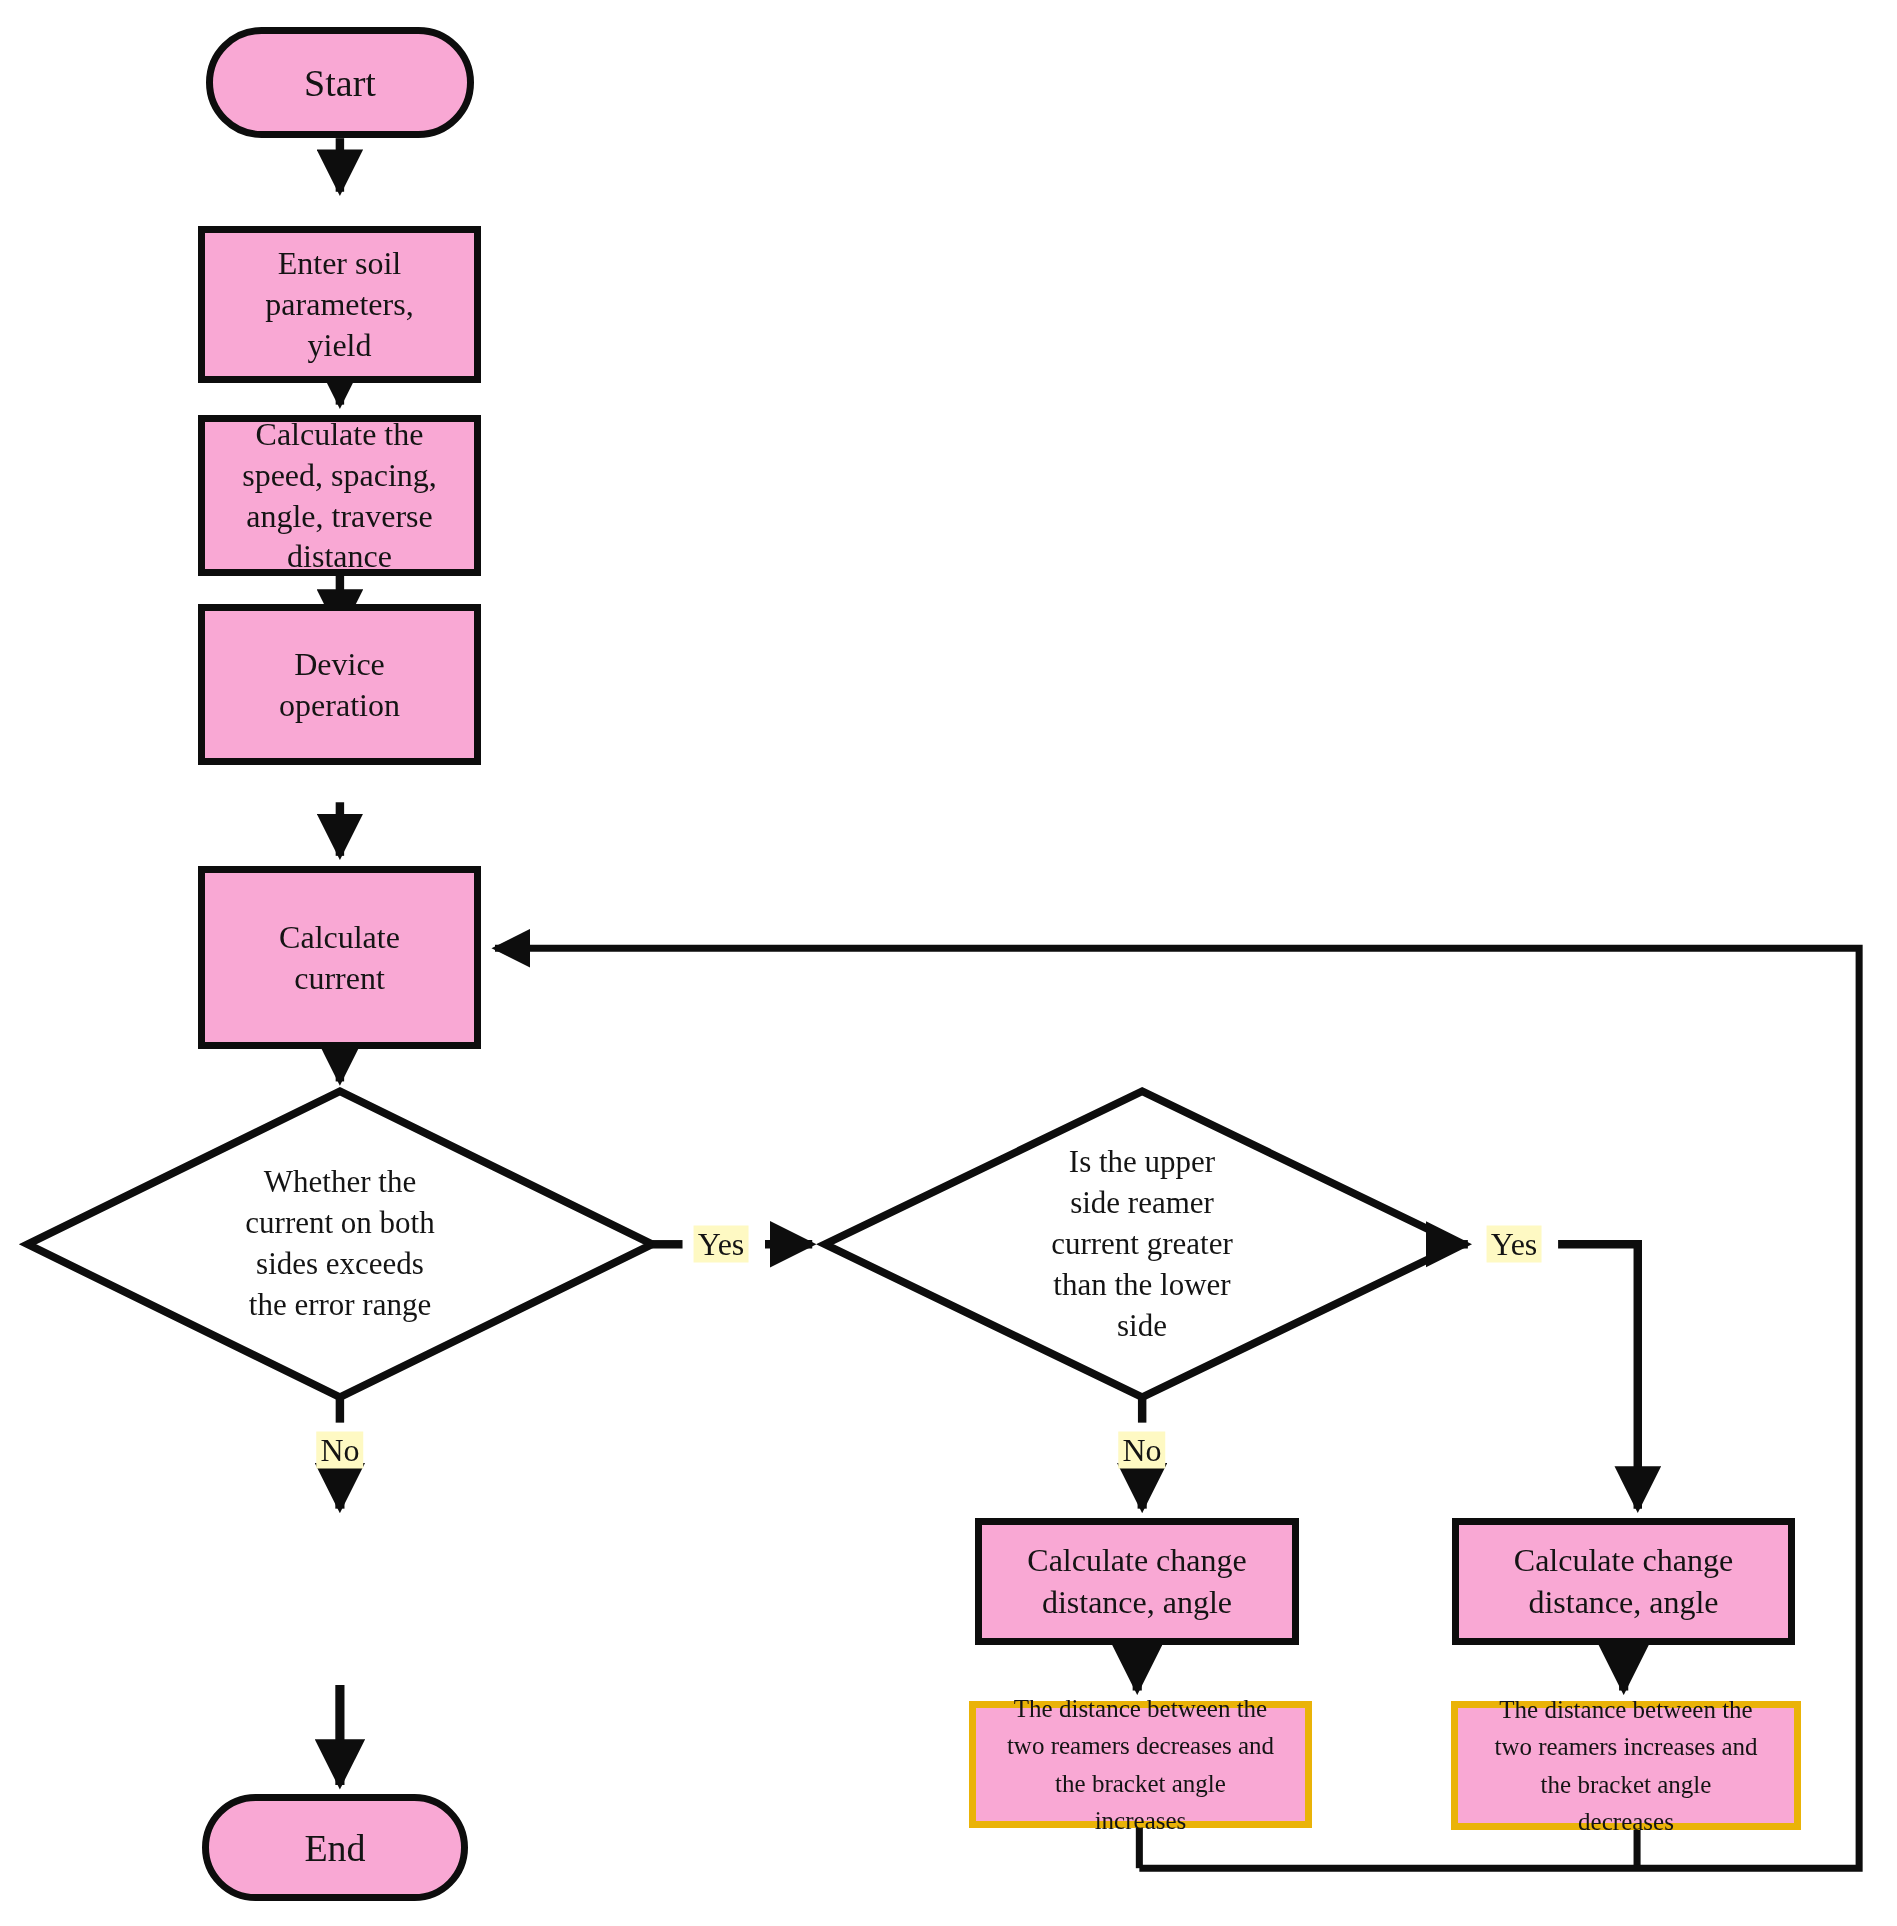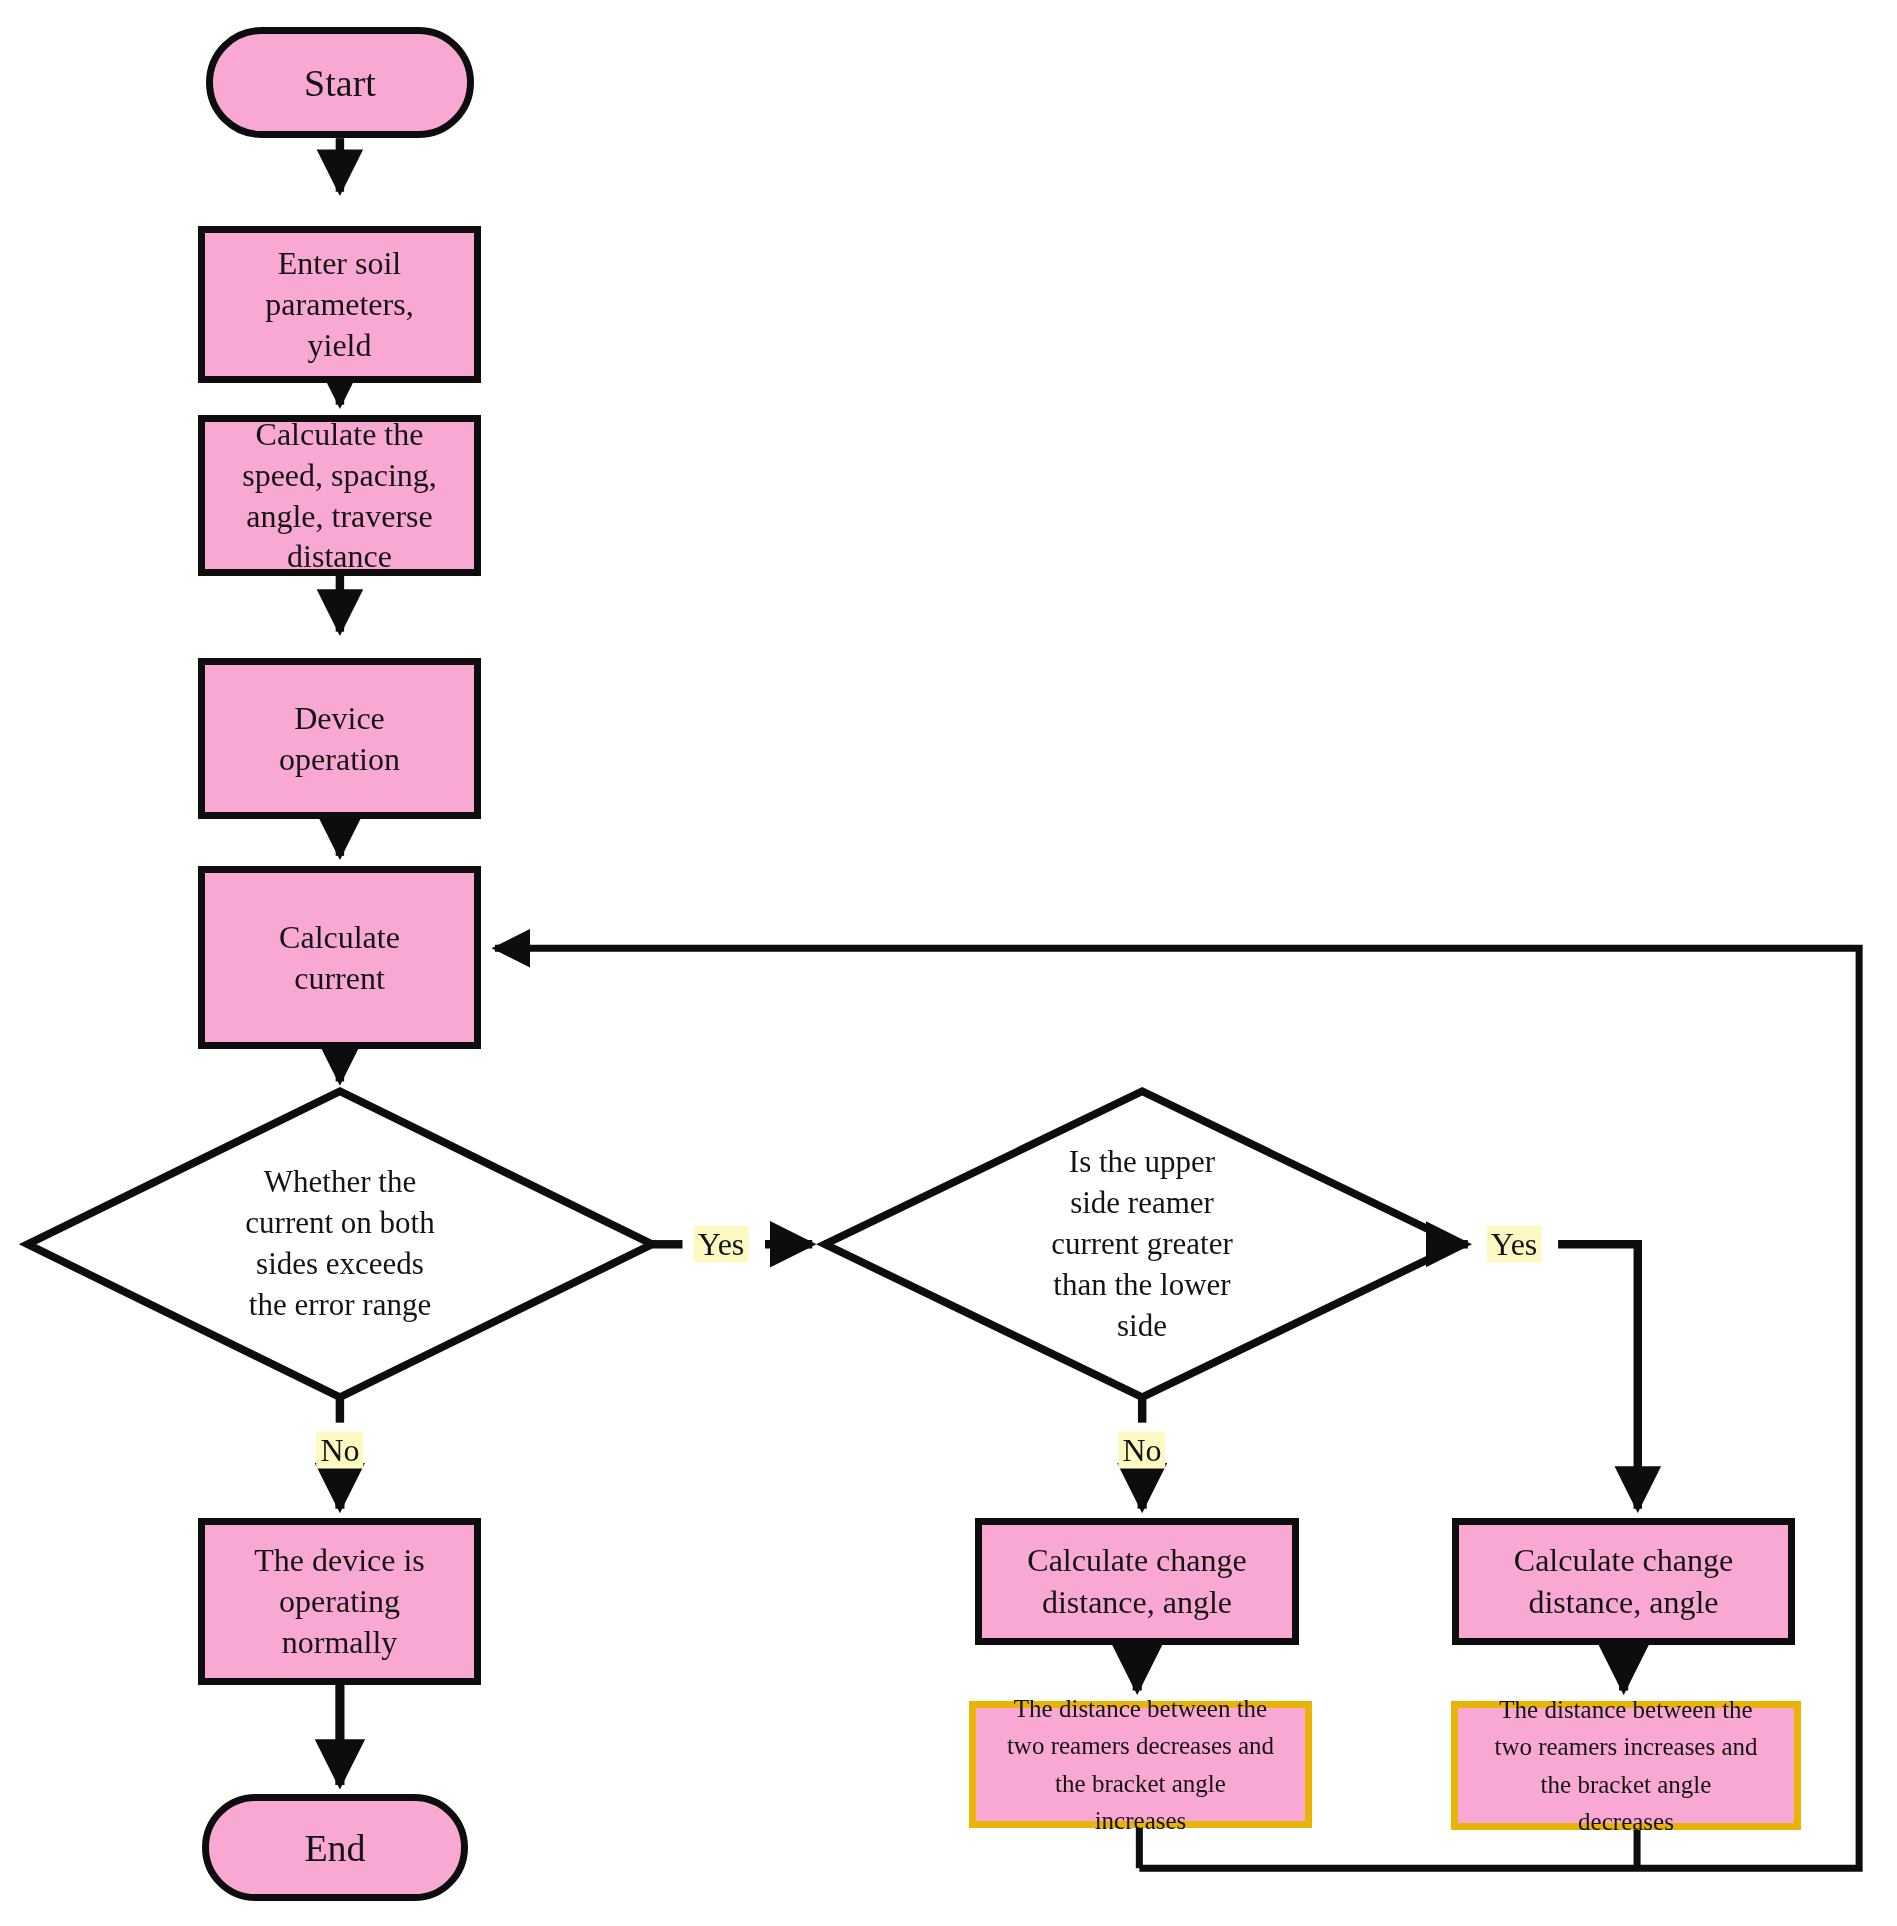--- a/index.html
+++ b/index.html
@@ -112,21 +112,21 @@
 
   <div class="node rect" style="left:198px; top:202px; width:283px; height:157px;margin-top:24px;">Enter soil
 parameters,
 yield</div>
 
   <div class="node rect" style="left:198px; top:415px; width:283px; height:161px;">Calculate the
 speed, spacing,
 angle, traverse
 distance</div>
 
-  <div class="node rect" style="left:198px; top:658px; width:283px; height:161px;">Device
+  <div class="node rect" style="left:198px; top:604px; width:283px; height:161px;">Device
 operation</div>
 
   <div class="node rect" style="left:198px; top:866px; width:283px; height:183px;">Calculate
 current</div>
 
   <div class="diamond-label" style="left:185px; top:1142px; width:310px; height:204px;">Whether the
 current on both
 sides exceeds
 the error range</div>
 
@@ -134,23 +134,20 @@
 side reamer
 current greater
 than the lower
 side</div>
 
   <div class="edge-label" style="left:721px; top:1244px;">Yes</div>
   <div class="edge-label" style="left:1514px; top:1244px;">Yes</div>
   <div class="edge-label" style="left:340px; top:1450px;">No</div>
   <div class="edge-label" style="left:1142px; top:1450px;">No</div>
 
-  <div class="node rect" style="left:198px; top:1518px; width:283px; height:167px;">The device is
-operating
-normally</div>
 
   <div class="node terminator" style="left:202px; top:1794px; width:266px; height:107px;">End</div>
 
   <div class="node midrect" style="left:975px; top:1518px; width:324px; height:127px;">Calculate change
 distance, angle</div>
 
   <div class="node smallrect" style="left:969px; top:1701px; width:343px; height:127px;">The distance between the
 two reamers decreases and
 the bracket angle
 increases</div>

